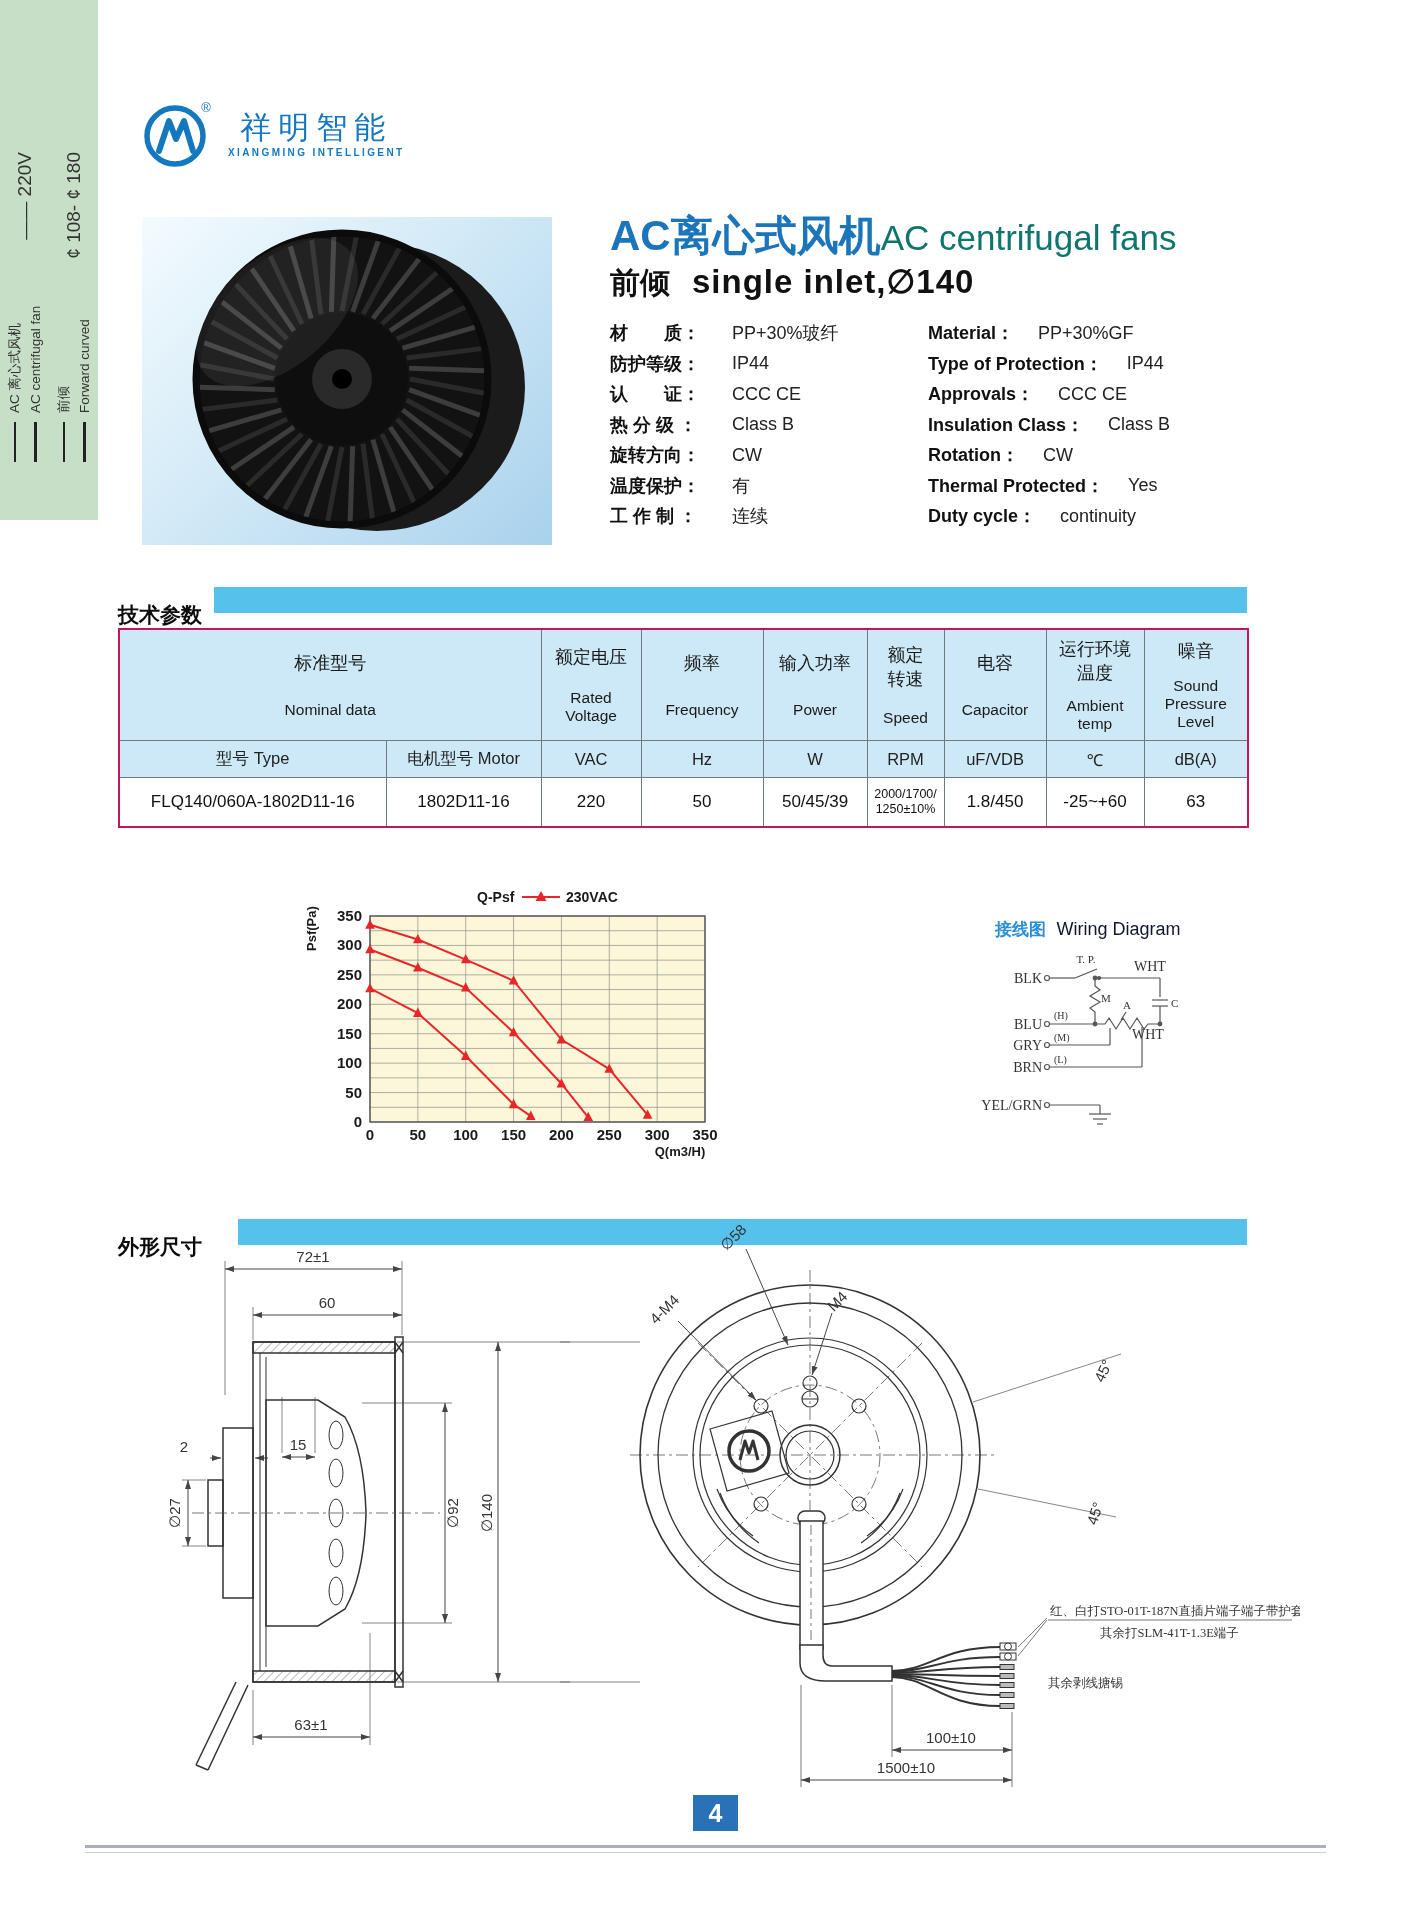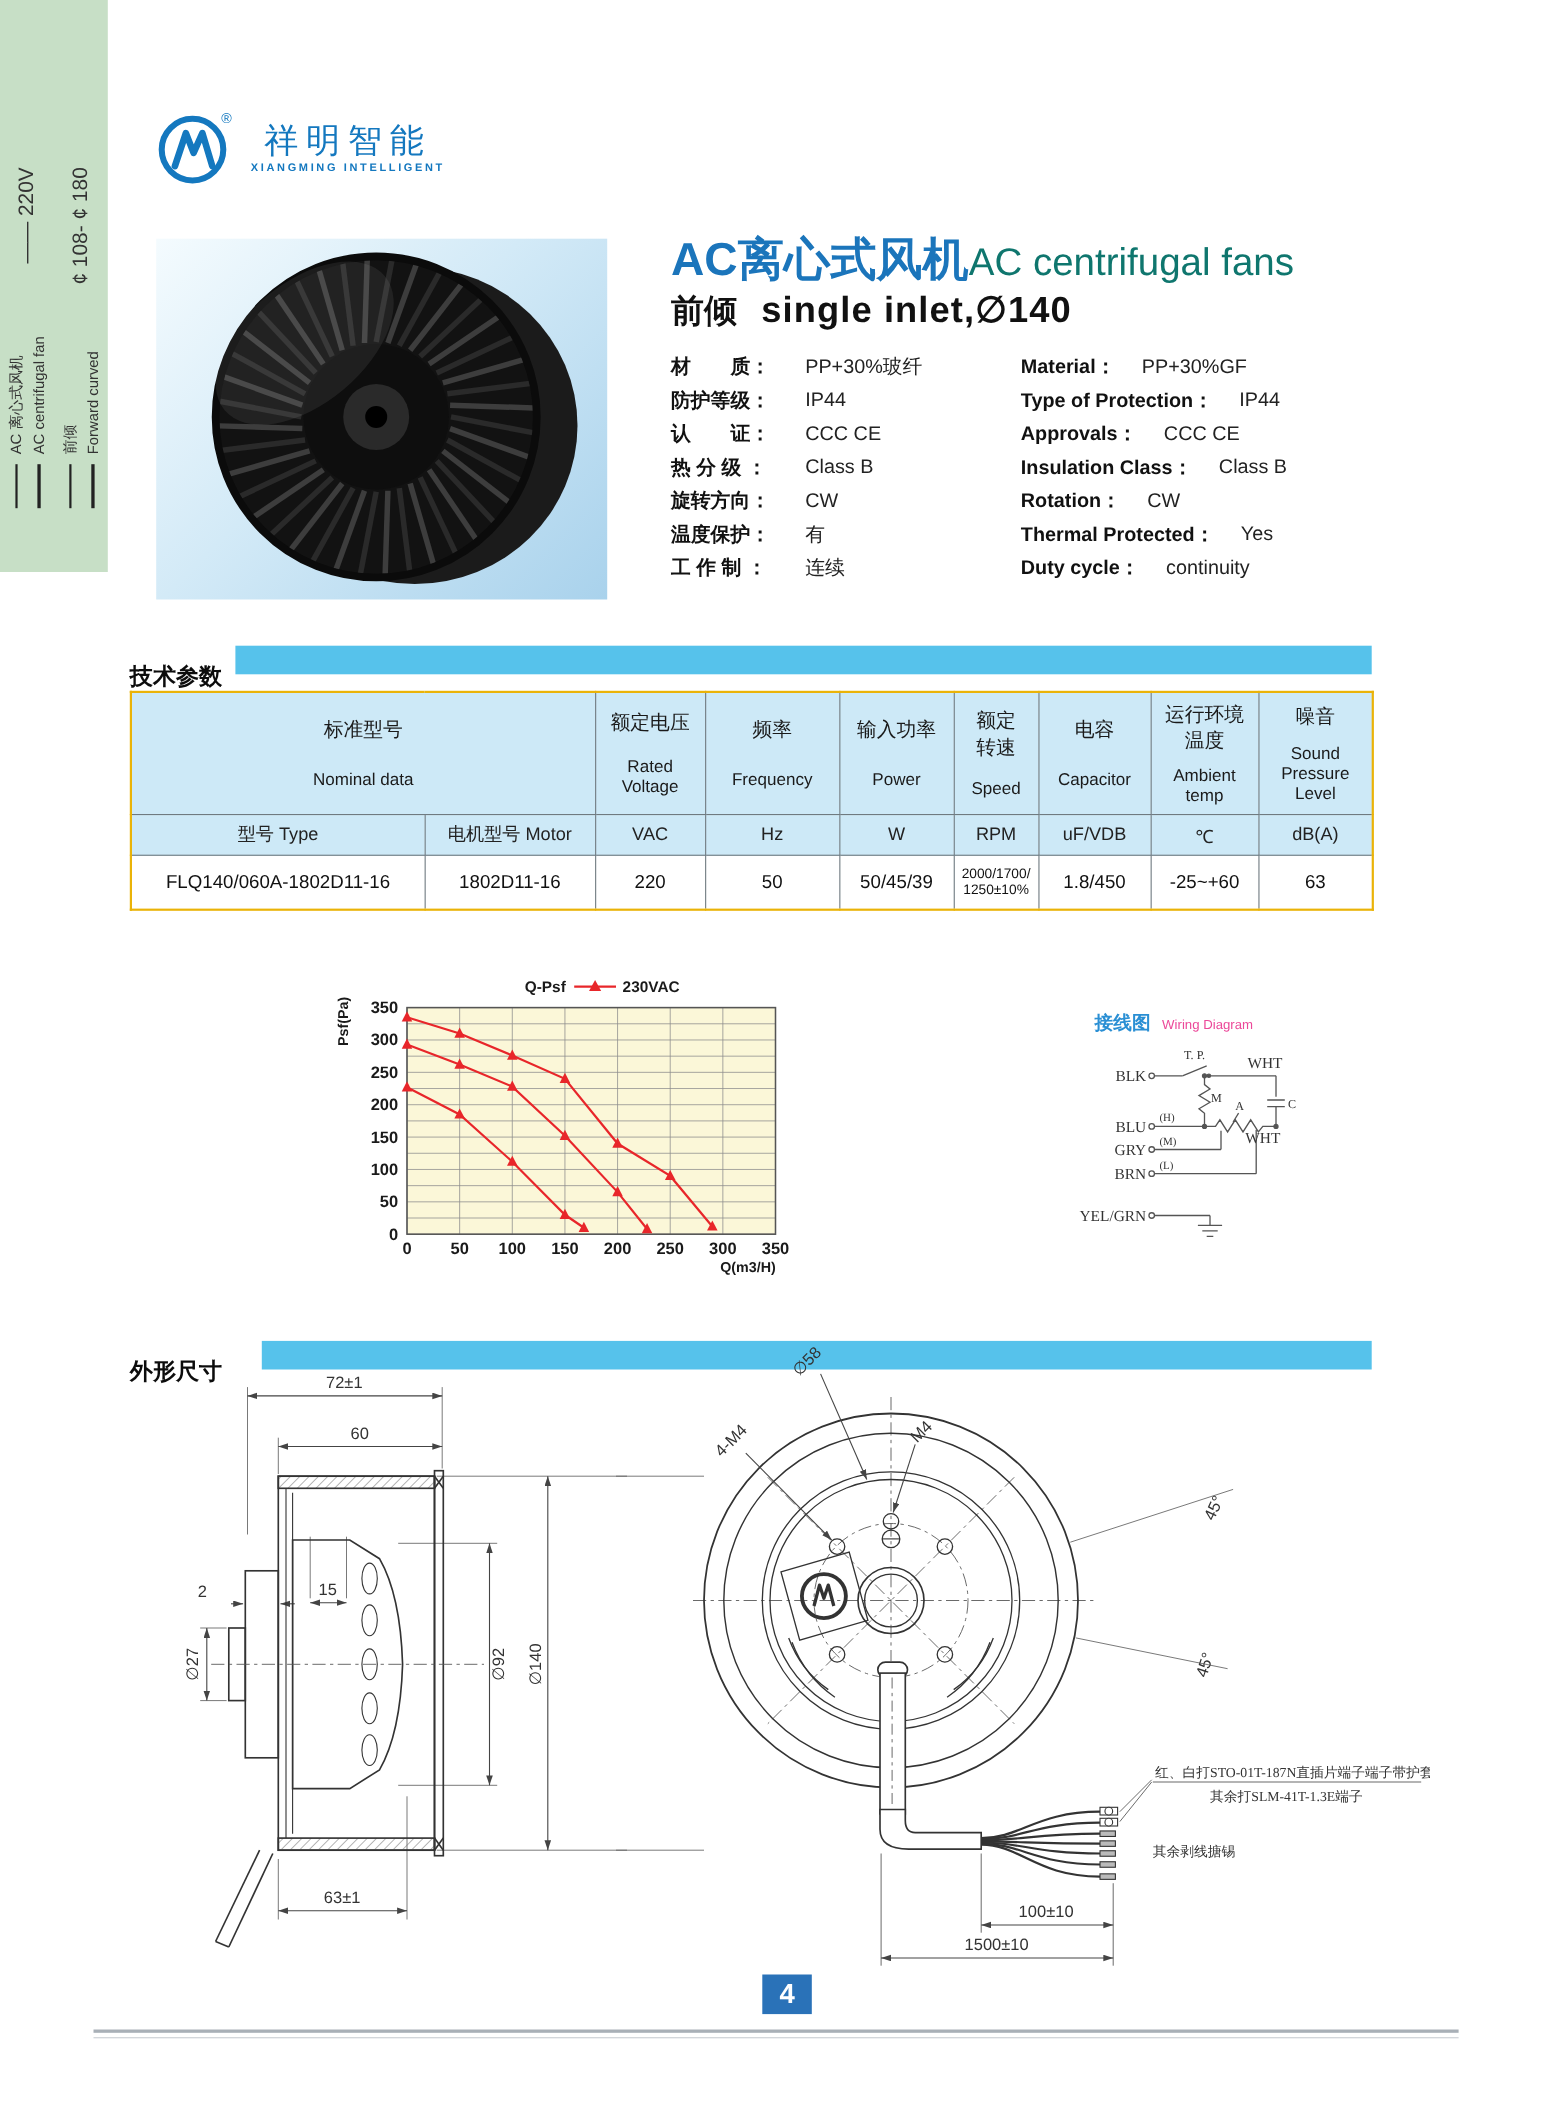--- a/index.html
+++ b/index.html
@@ -43,41 +43,41 @@
   .spec-en-value{color:#222;margin-left:24px;}
 
   
   .section-bar{position:absolute;left:118px;width:1129px;height:27px;display:flex;align-items:center;gap:12px;}
   .section-label{font-size:21px;font-weight:bold;color:#0c0c0c;white-space:pre;margin-top:30px;}
   .section-rule{flex:1;height:26px;background:#56c2eb;}
 
   
   .param-table{position:absolute;left:118px;top:628px;width:1129px;border-collapse:collapse;table-layout:fixed;}
   .param-table td{border:1px solid #6f7a80;text-align:center;vertical-align:middle;padding:2px;}
-  .param-table{border:2px solid #eab308;}
+  .param-table{border:2px solid #be185d;}
   .param-table .hd{background:#cde9f7;}
   .th-zh{font-size:18px;color:#1a1a1a;white-space:pre-line;}
   .th-en{font-size:15.5px;color:#1a1a1a;white-space:pre-line;margin-top:6px;}
   .r1 td{height:106px;}
   .r1 .cellflex{display:flex;flex-direction:column;justify-content:space-evenly;height:100%;}
   .r2 td{height:32px;font-size:16.5px;}
   .r3 td{height:44px;font-size:17px;color:#111;}
   .cell-small{font-size:12.5px !important;line-height:1.2;white-space:pre-line;}
 
   
   .chart-svg{position:absolute;left:300px;top:885px;}
   .chart-svg text{font-family:"Liberation Sans",sans-serif;}
   .chart-svg .tick{font-size:15px;font-weight:bold;fill:#1a1a1a;}
   .chart-svg .axis{font-size:13px;font-weight:bold;fill:#1a1a1a;}
   .chart-svg .leg{font-size:14px;font-weight:bold;fill:#1a1a1a;}
 
   
   .wiring-heading{position:absolute;left:995px;top:918px;white-space:nowrap;}
   .wiring-heading .zh{font-size:17px;font-weight:bold;color:#2a8fd4;}
-  .wiring-heading .en{font-size:12px;color:#ec4899;margin-left:6px;}
+  .wiring-heading .en{font-size:18px;color:#0f172a;margin-left:6px;}
   .wiring-svg{position:absolute;left:950px;top:942px;}
   .wiring-svg text{font-family:"Liberation Serif",serif;fill:#333;}
 
   
   .draw-svg{position:absolute;}
   .draw-svg text{font-family:"Liberation Sans",sans-serif;fill:#333;}
   .dim{font-size:15px;}
   .note{font-family:"Liberation Serif",serif !important;font-size:12.5px;}
 
   

